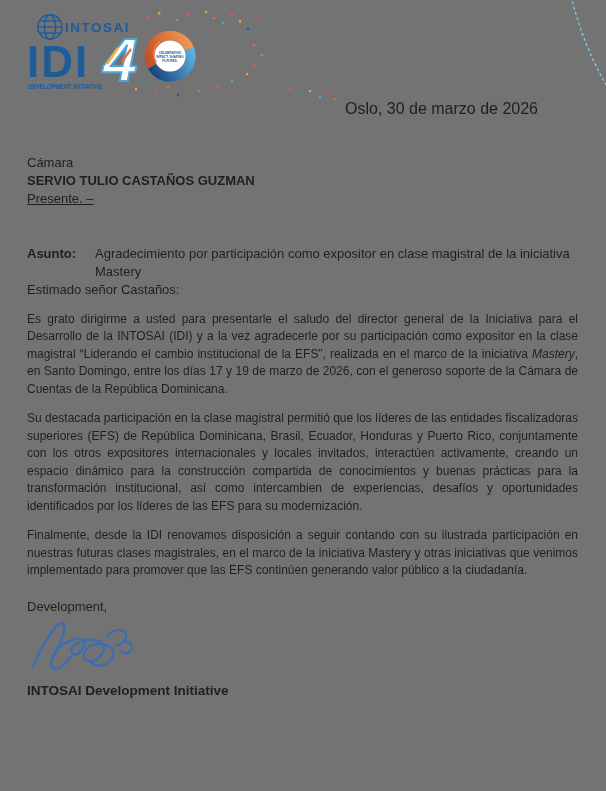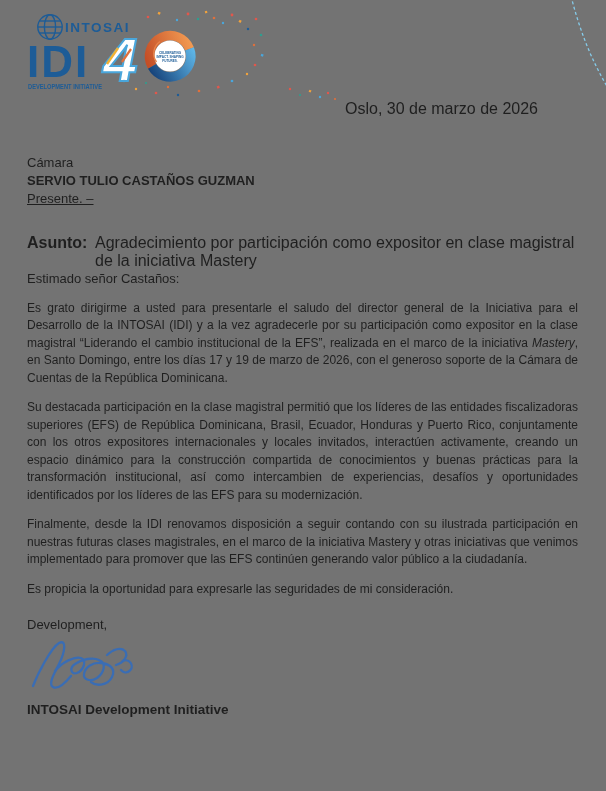--- a/index.html
+++ b/index.html
@@ -19,23 +19,23 @@
   .date-line{
     margin-top:4px;
     text-align:right;
     padding-right:40px;
     font-size:16px;
   }
   .address{margin-top:36px;font-size:13px;line-height:18px;}
   .address .name{font-weight:bold;}
   .address .presente{text-decoration:underline;}
   .subject-row{
-    margin-top:26px;
+    margin-top:37px;
     display:flex;
-    font-size:16px;
+    font-size:13px;
     line-height:18px;
     justify-content:space-between;
   }
   .subject-label{flex:0 0 68px;font-weight:bold;}
   .subject-text{flex:1;}
   .greeting{font-size:13px;line-height:17.5px;}
   .para{
     margin:12px 0 0 0;
     font-size:12px;
     line-height:17.5px;
@@ -155,21 +155,20 @@
     <div class="subject-text">Agradecimiento por participación como expositor en clase magistral de la iniciativa Mastery</div>
   </div>
 
   
   <div class="greeting">Estimado señor Castaños:</div>
 
   
   <p class="para"><span>Es grato dirigirme a usted para presentarle el saludo del director general de la Iniciativa para el Desarrollo de la INTOSAI (IDI) y a la vez agradecerle por su participación como expositor en la clase magistral “Liderando el cambio institucional de la EFS”, realizada en el marco de la iniciativa </span><em>Mastery</em><span>, en Santo Domingo, entre los días 17 y 19 de marzo de 2026, con el generoso soporte de la Cámara de Cuentas de la República Dominicana.</span></p>
   <p class="para"><span>Su destacada participación en la clase magistral permitió que los líderes de las entidades fiscalizadoras superiores (EFS) de República Dominicana, Brasil, Ecuador, Honduras y Puerto Rico, conjuntamente con los otros expositores internacionales y locales invitados, interactúen activamente, creando un espacio dinámico para la construcción compartida de conocimientos y buenas prácticas para la transformación institucional, así como intercambien de experiencias, desafíos y oportunidades identificados por los líderes de las EFS para su modernización.</span></p>
   <p class="para"><span>Finalmente, desde la IDI renovamos disposición a seguir contando con su ilustrada participación en nuestras futuras clases magistrales, en el marco de la iniciativa Mastery y otras iniciativas que venimos implementado para promover que las EFS continúen generando valor público a la ciudadanía.</span></p>
-  <p class="para single"><span>Es propicia la oportunidad para expresarle las seguridades de mi consideración.</span></p>
 
   
   <div class="closing">Development,</div>
 
   
   <svg class="sig-image" width="130" height="58" viewBox="0 0 130 58">
     <g fill="none" stroke="#3a6db4" stroke-width="2.3" stroke-linecap="round" stroke-linejoin="round">
       <path d="M6,50 C11,37 24,12 32,7 C40,3 38,16 32,28 C27,38 21,48 26,51 C31,54 39,46 44,40"></path>
       <path d="M28,35 C35,26 48,20 54,22 C60,24 57,34 50,37 C44,39 42,32 48,28 C55,23 66,21 72,24 C80,27 77,37 70,42 C64,46 56,44 57,38 C58,31 66,26 74,27 C83,28 89,33 85,41 C81,49 70,51 64,46"></path>
       <path d="M80,19 C86,13 94,11 98,15 C102,20 96,27 89,29"></path>

